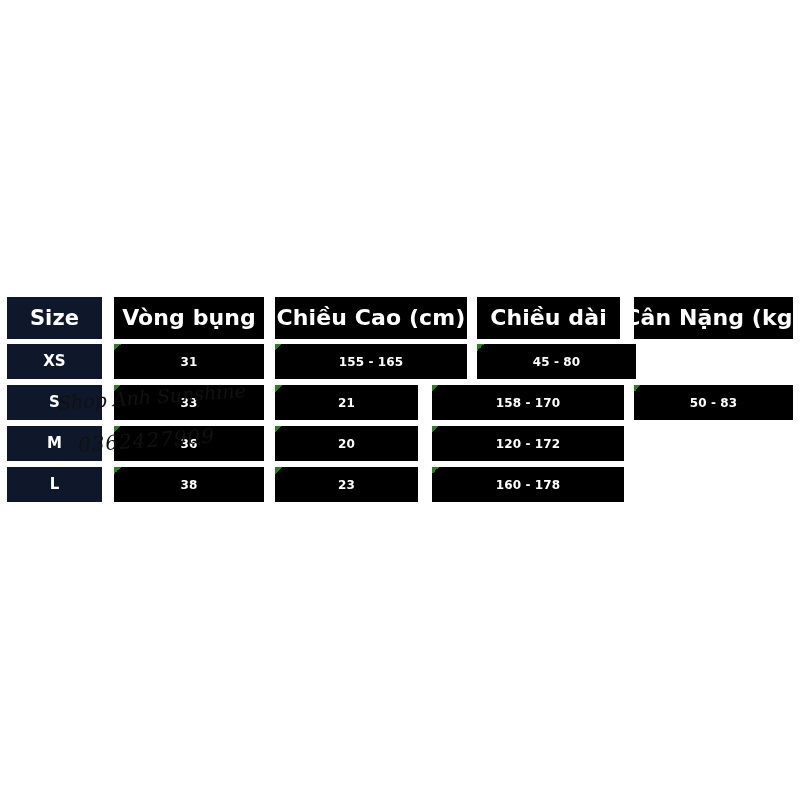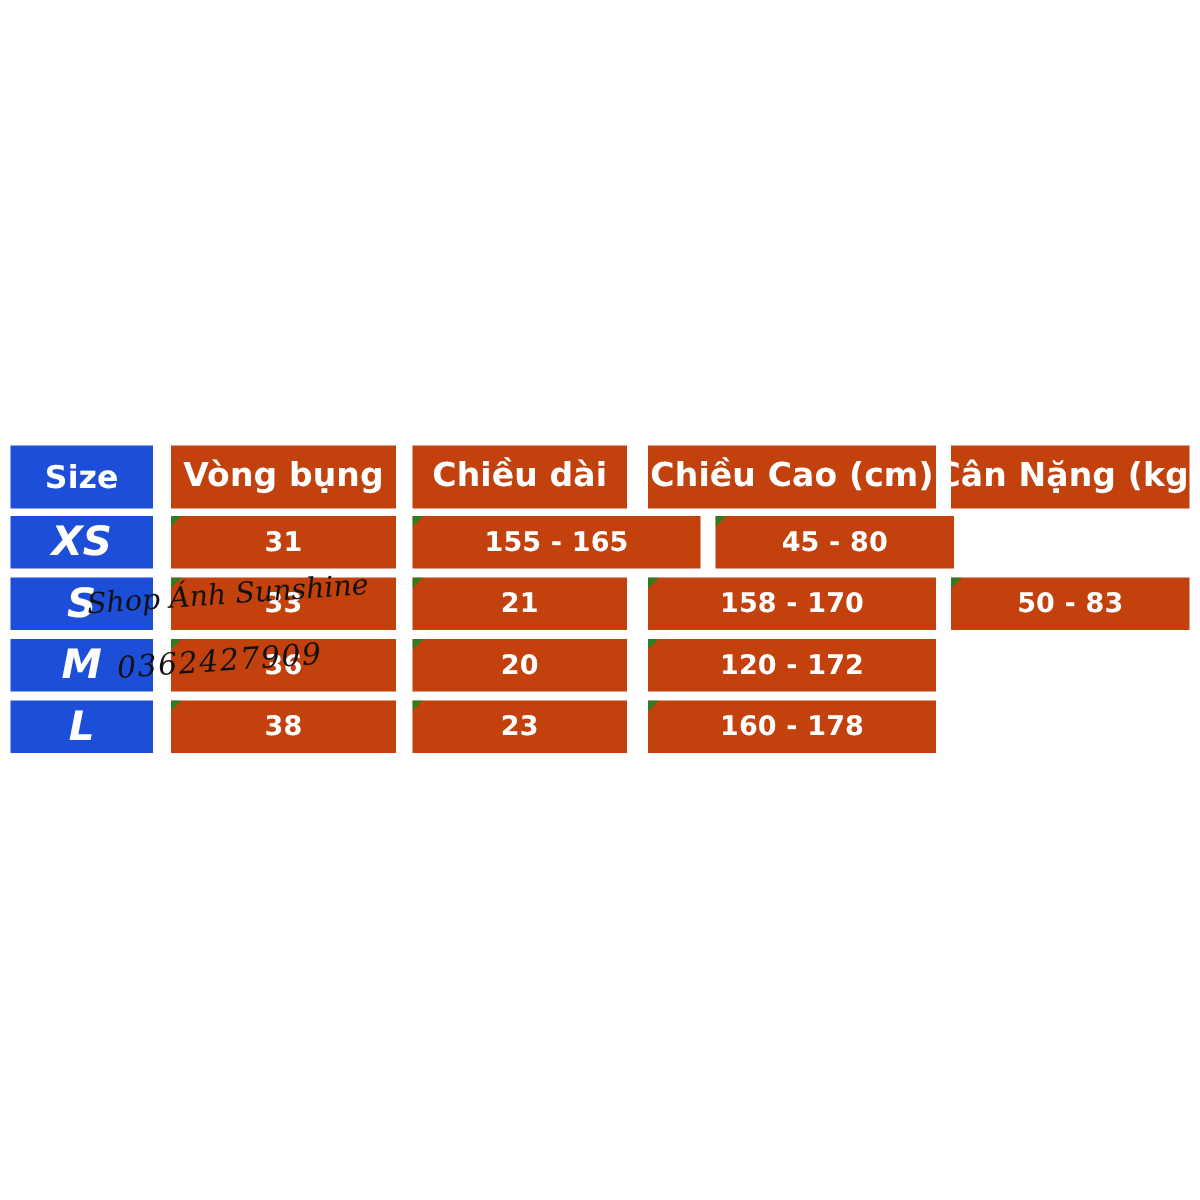--- a/index.html
+++ b/index.html
@@ -61,39 +61,38 @@
   }
 
   
   .col-size   { width: 95px;  margin-right: 12px; }
   .col-c2     { width: 150px; margin-right: 11px; }
   .col-c3     { width: 143px; margin-right: 14px; }
   .col-c4     { width: 192px; margin-right: 10px; }
   .col-c5     { width: 159px; }
 
   .cell-green {
-    background: #1d4ed8;
+    background: #0f172a;
   }
   .cell-red {
-    background: #c2410c;
+    background: #000000;
   }
 
   .header-row .cell {
     font-size: 22px;
   }
   .header-row .cell-green {
     font-size: 21px;
   }
 
   .data-row .cell-green {
-    font-size: 27px;
-    font-style: italic;
+    font-size: 15px;
   }
   .data-row .cell-red {
-    font-size: 18px;
+    font-size: 12px;
   }
 
   
   .data-row .cell-red::before {
     content: "";
     position: absolute;
     left: 0;
     top: 0;
     width: 7px;
     height: 7px;
@@ -130,22 +129,22 @@
 </head>
 <body>
 
 <div id="size-chart">
 
   <div class="table-wrap">
 
     <div class="chart-row header-row">
       <div class="cell cell-green col-size">Size</div>
       <div class="cell cell-red col-c2">Vòng bụng</div>
+      <div class="cell cell-red col-c4">Chiều Cao (cm)</div>
       <div class="cell cell-red col-c3">Chiều dài</div>
-      <div class="cell cell-red col-c4">Chiều Cao (cm)</div>
       <div class="cell cell-red col-c5">Cân Nặng (kg)</div>
     </div>
 
     <div class="chart-row data-row">
       <div class="cell cell-green col-size">XS</div>
       <div class="cell cell-red col-c2">31</div>
       <div class="cell cell-red col-c4">155 - 165</div>
       <div class="cell cell-red col-c5">45 - 80</div>
     </div>
 

